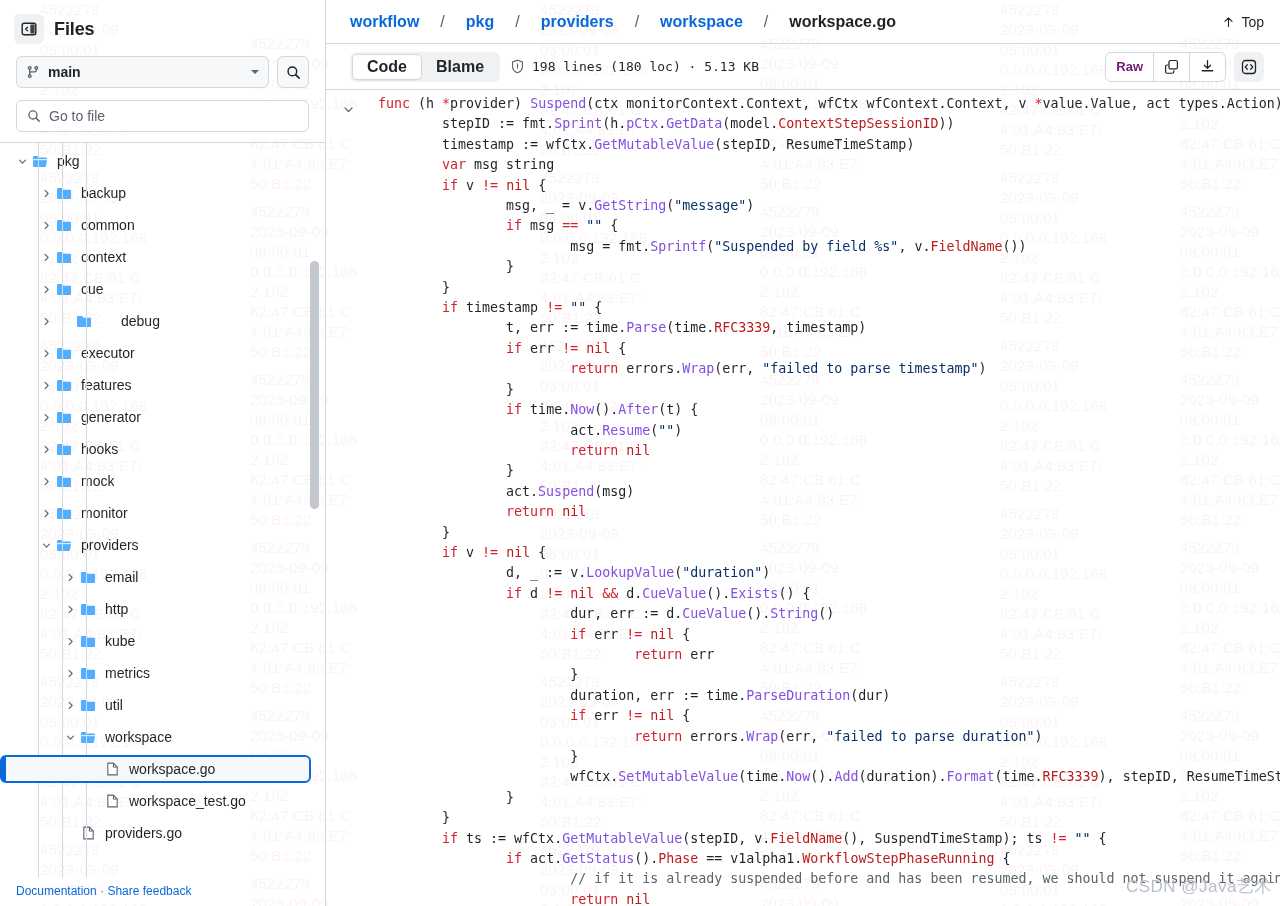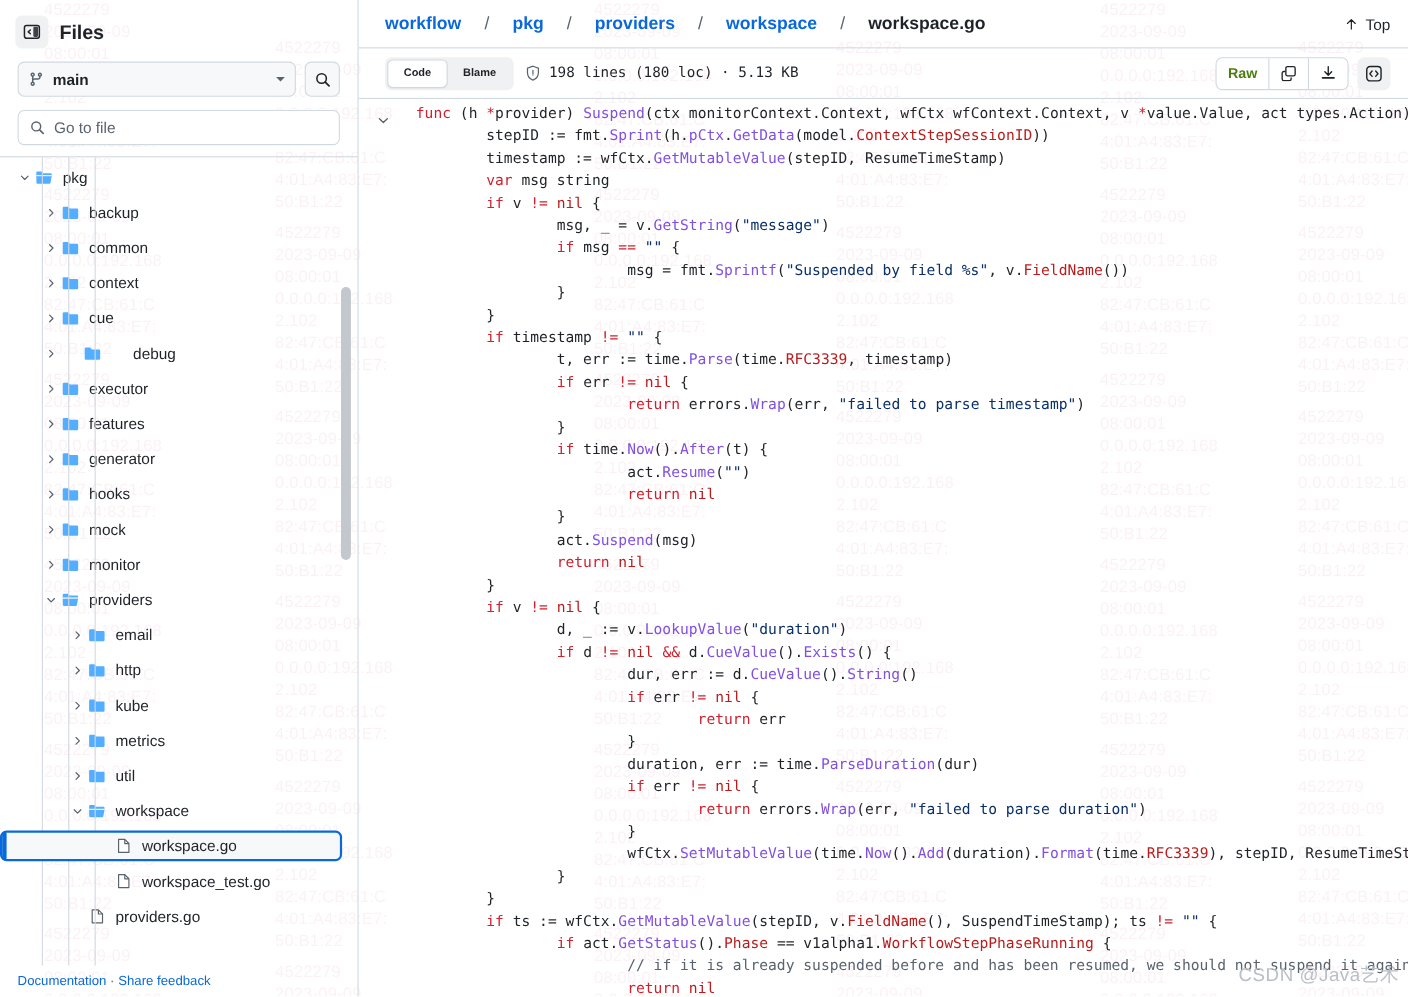--- a/index.html
+++ b/index.html
@@ -166,39 +166,39 @@
   .segmented {
     display: flex; align-items: center;
     background: #f0f1f3;
     border-radius: 6px;
     padding: 2px;
     height: 30px;
   }
   .seg {
     height: 26px; padding: 0 14px;
     display: flex; align-items: center;
-    font-size: 10px; font-weight: 600; color: #1f2328;
+    font-size: 16px; font-weight: 600; color: #1f2328;
     border-radius: 5px; cursor: pointer;
   }
   .seg.active { background: #ffffff; border: 1px solid #d1d9e0; box-shadow: 0 1px 0 rgba(31,35,40,.04); }
   .seg.inactive { color: #1f2328; font-weight: 600; }
   .meta {
     display:flex; align-items:center; gap: 7px;
     font-family: "DejaVu Sans Mono", monospace;
     font-size: 13px; color: #1f2328;
   }
   .tb-right { margin-left: auto; display: flex; align-items: center; gap: 8px; }
   .btn-group {
     display: flex; align-items: center;
     border: 1px solid #d1d9e0; border-radius: 6px;
     height: 30px; overflow: hidden; background: #ffffff;
   }
   .btn-group > div {
     height: 37px; display: flex; align-items: center; justify-content: center;
-    padding: 0 10px; cursor: pointer; font-size: 13px; font-weight: 600; color:#4d7c0f;
+    padding: 0 10px; cursor: pointer; font-size: 13px; font-weight: 600; color:#701a75;
     border-right: 1px solid #d1d9e0;
   }
   .btn-group > div:last-child { border-right: none; }
   .sym-btn {
     width: 30px; height: 30px; border-radius: 6px; background: #f0f1f3;
     display:flex;align-items:center;justify-content:center; cursor:pointer;
   }
 
   
   .code-area {

